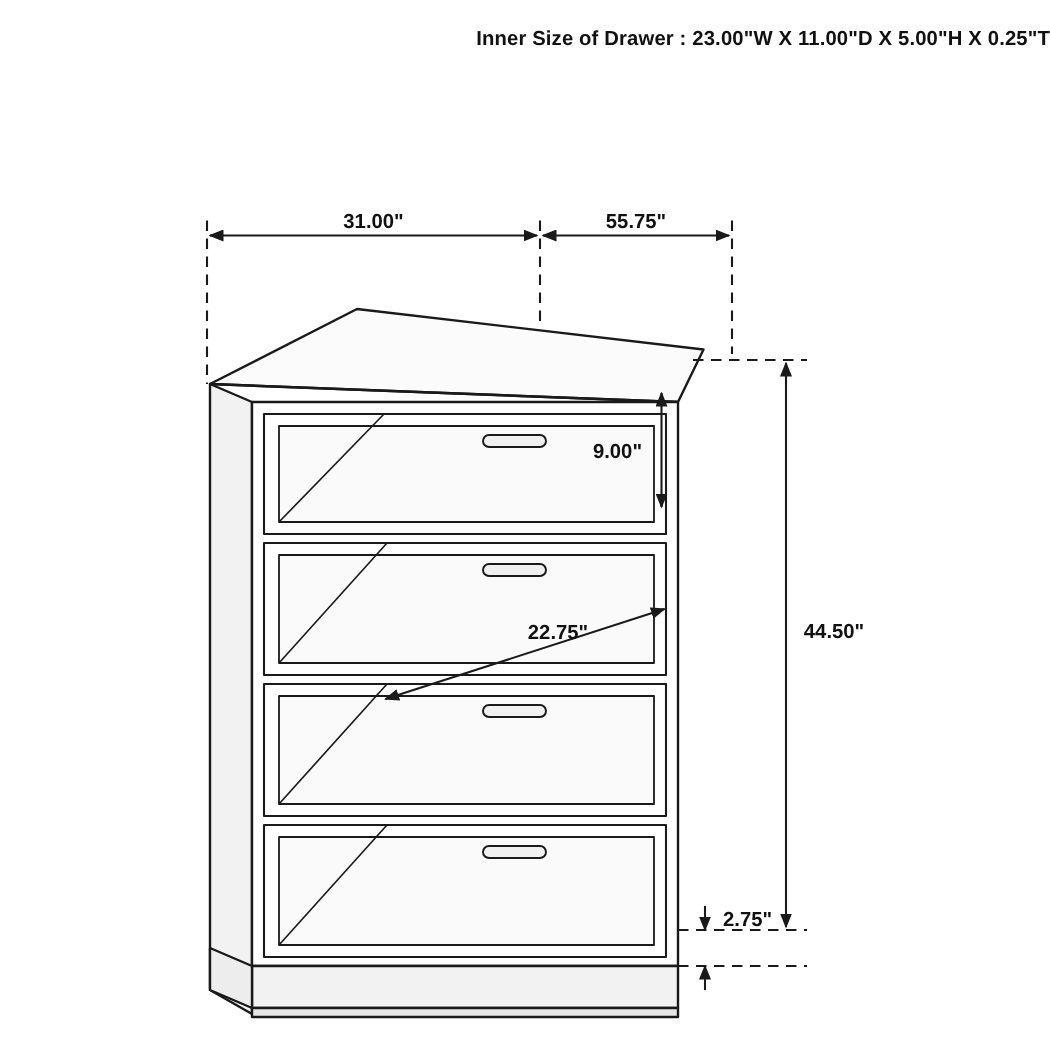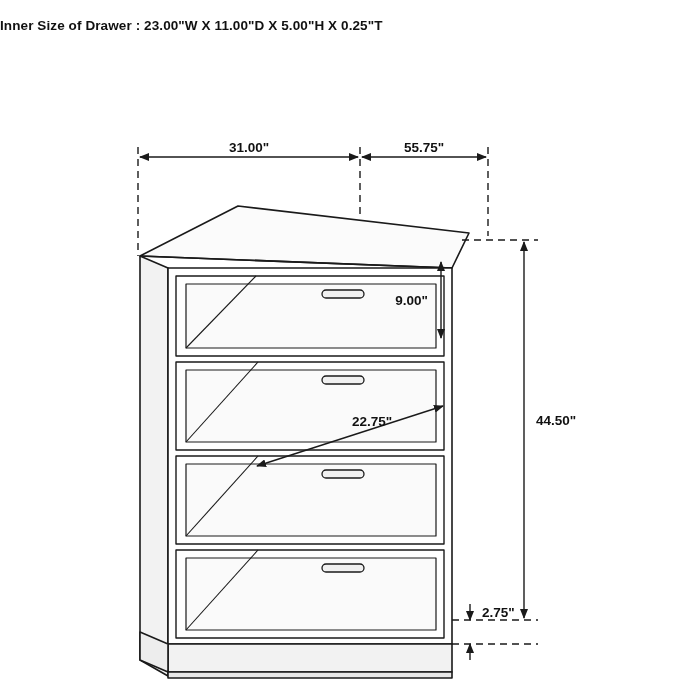--- a/index.html
+++ b/index.html
@@ -18,21 +18,21 @@
   #page {
     position: relative;
     width: 700px;
     height: 700px;
   }
   #title {
     position: absolute;
     top: 18px;
     left: 0;
     width: 700px;
-    text-align: left;
+    text-align: right;
     font-size: 13.5px;
     font-weight: bold;
     letter-spacing: 0.1px;
     color: #111111;
   }
   #svg-wrap {
     position: absolute;
     top: 0;
     left: 0;
   }

